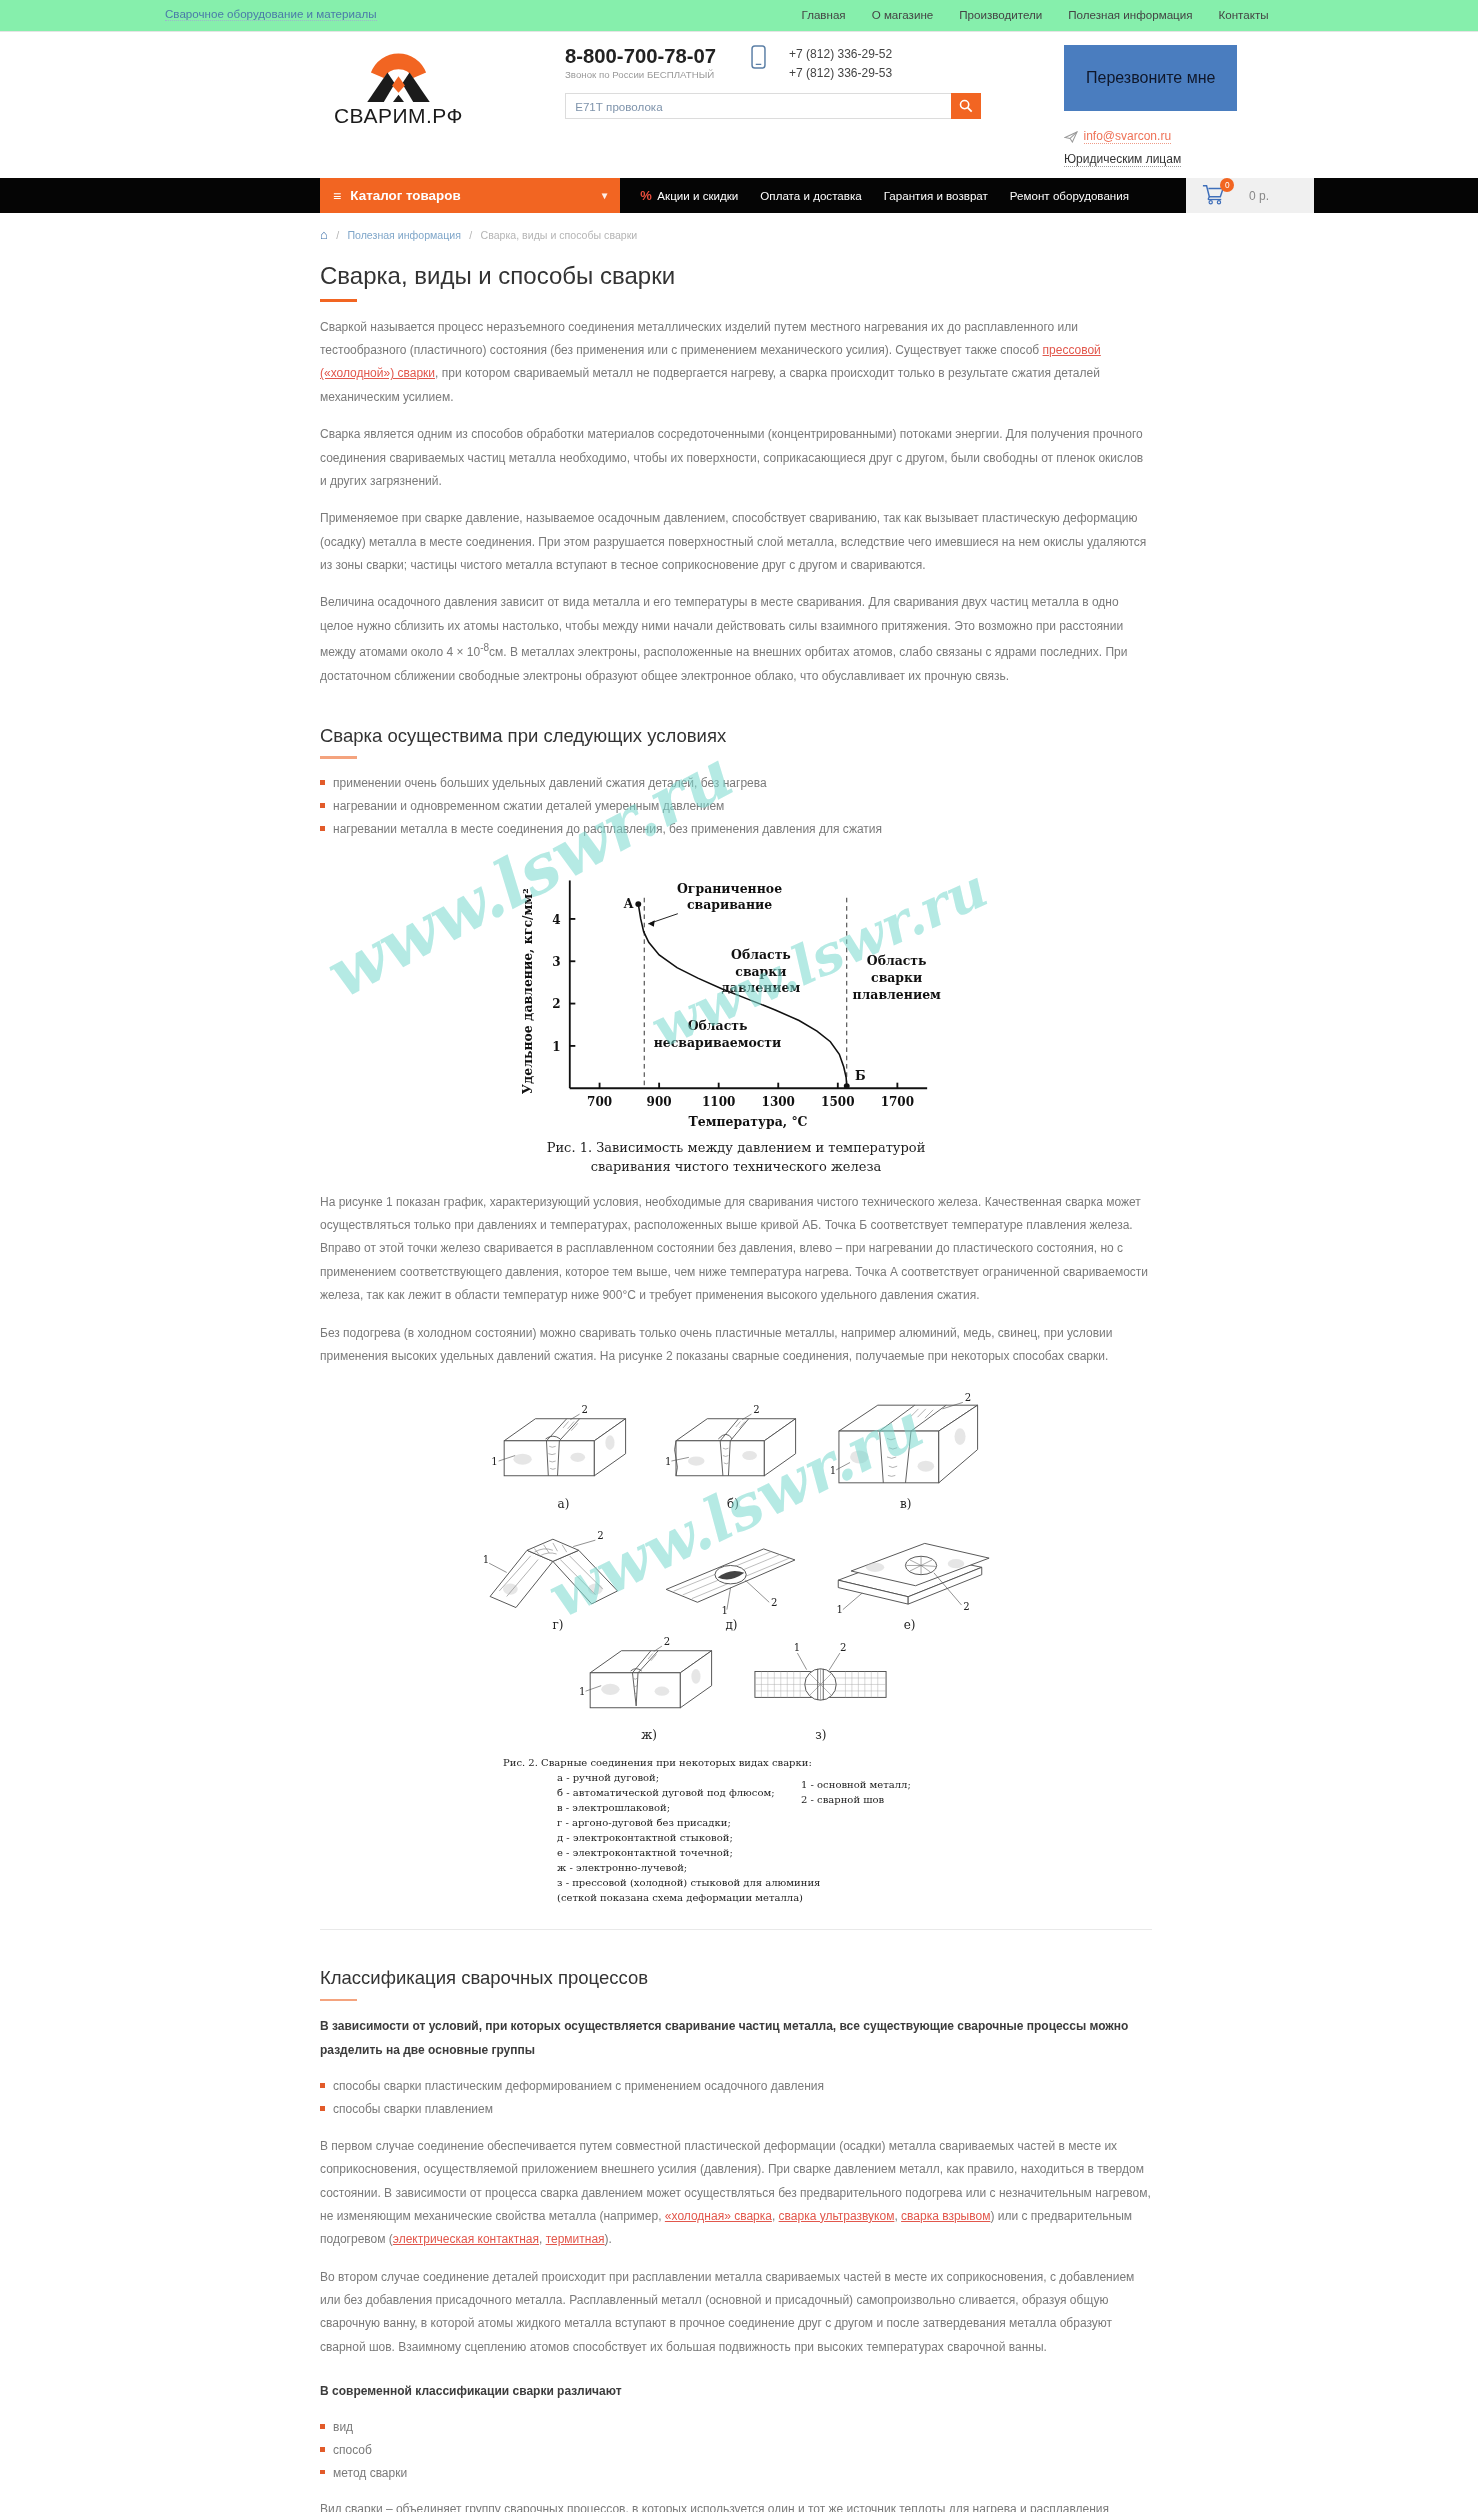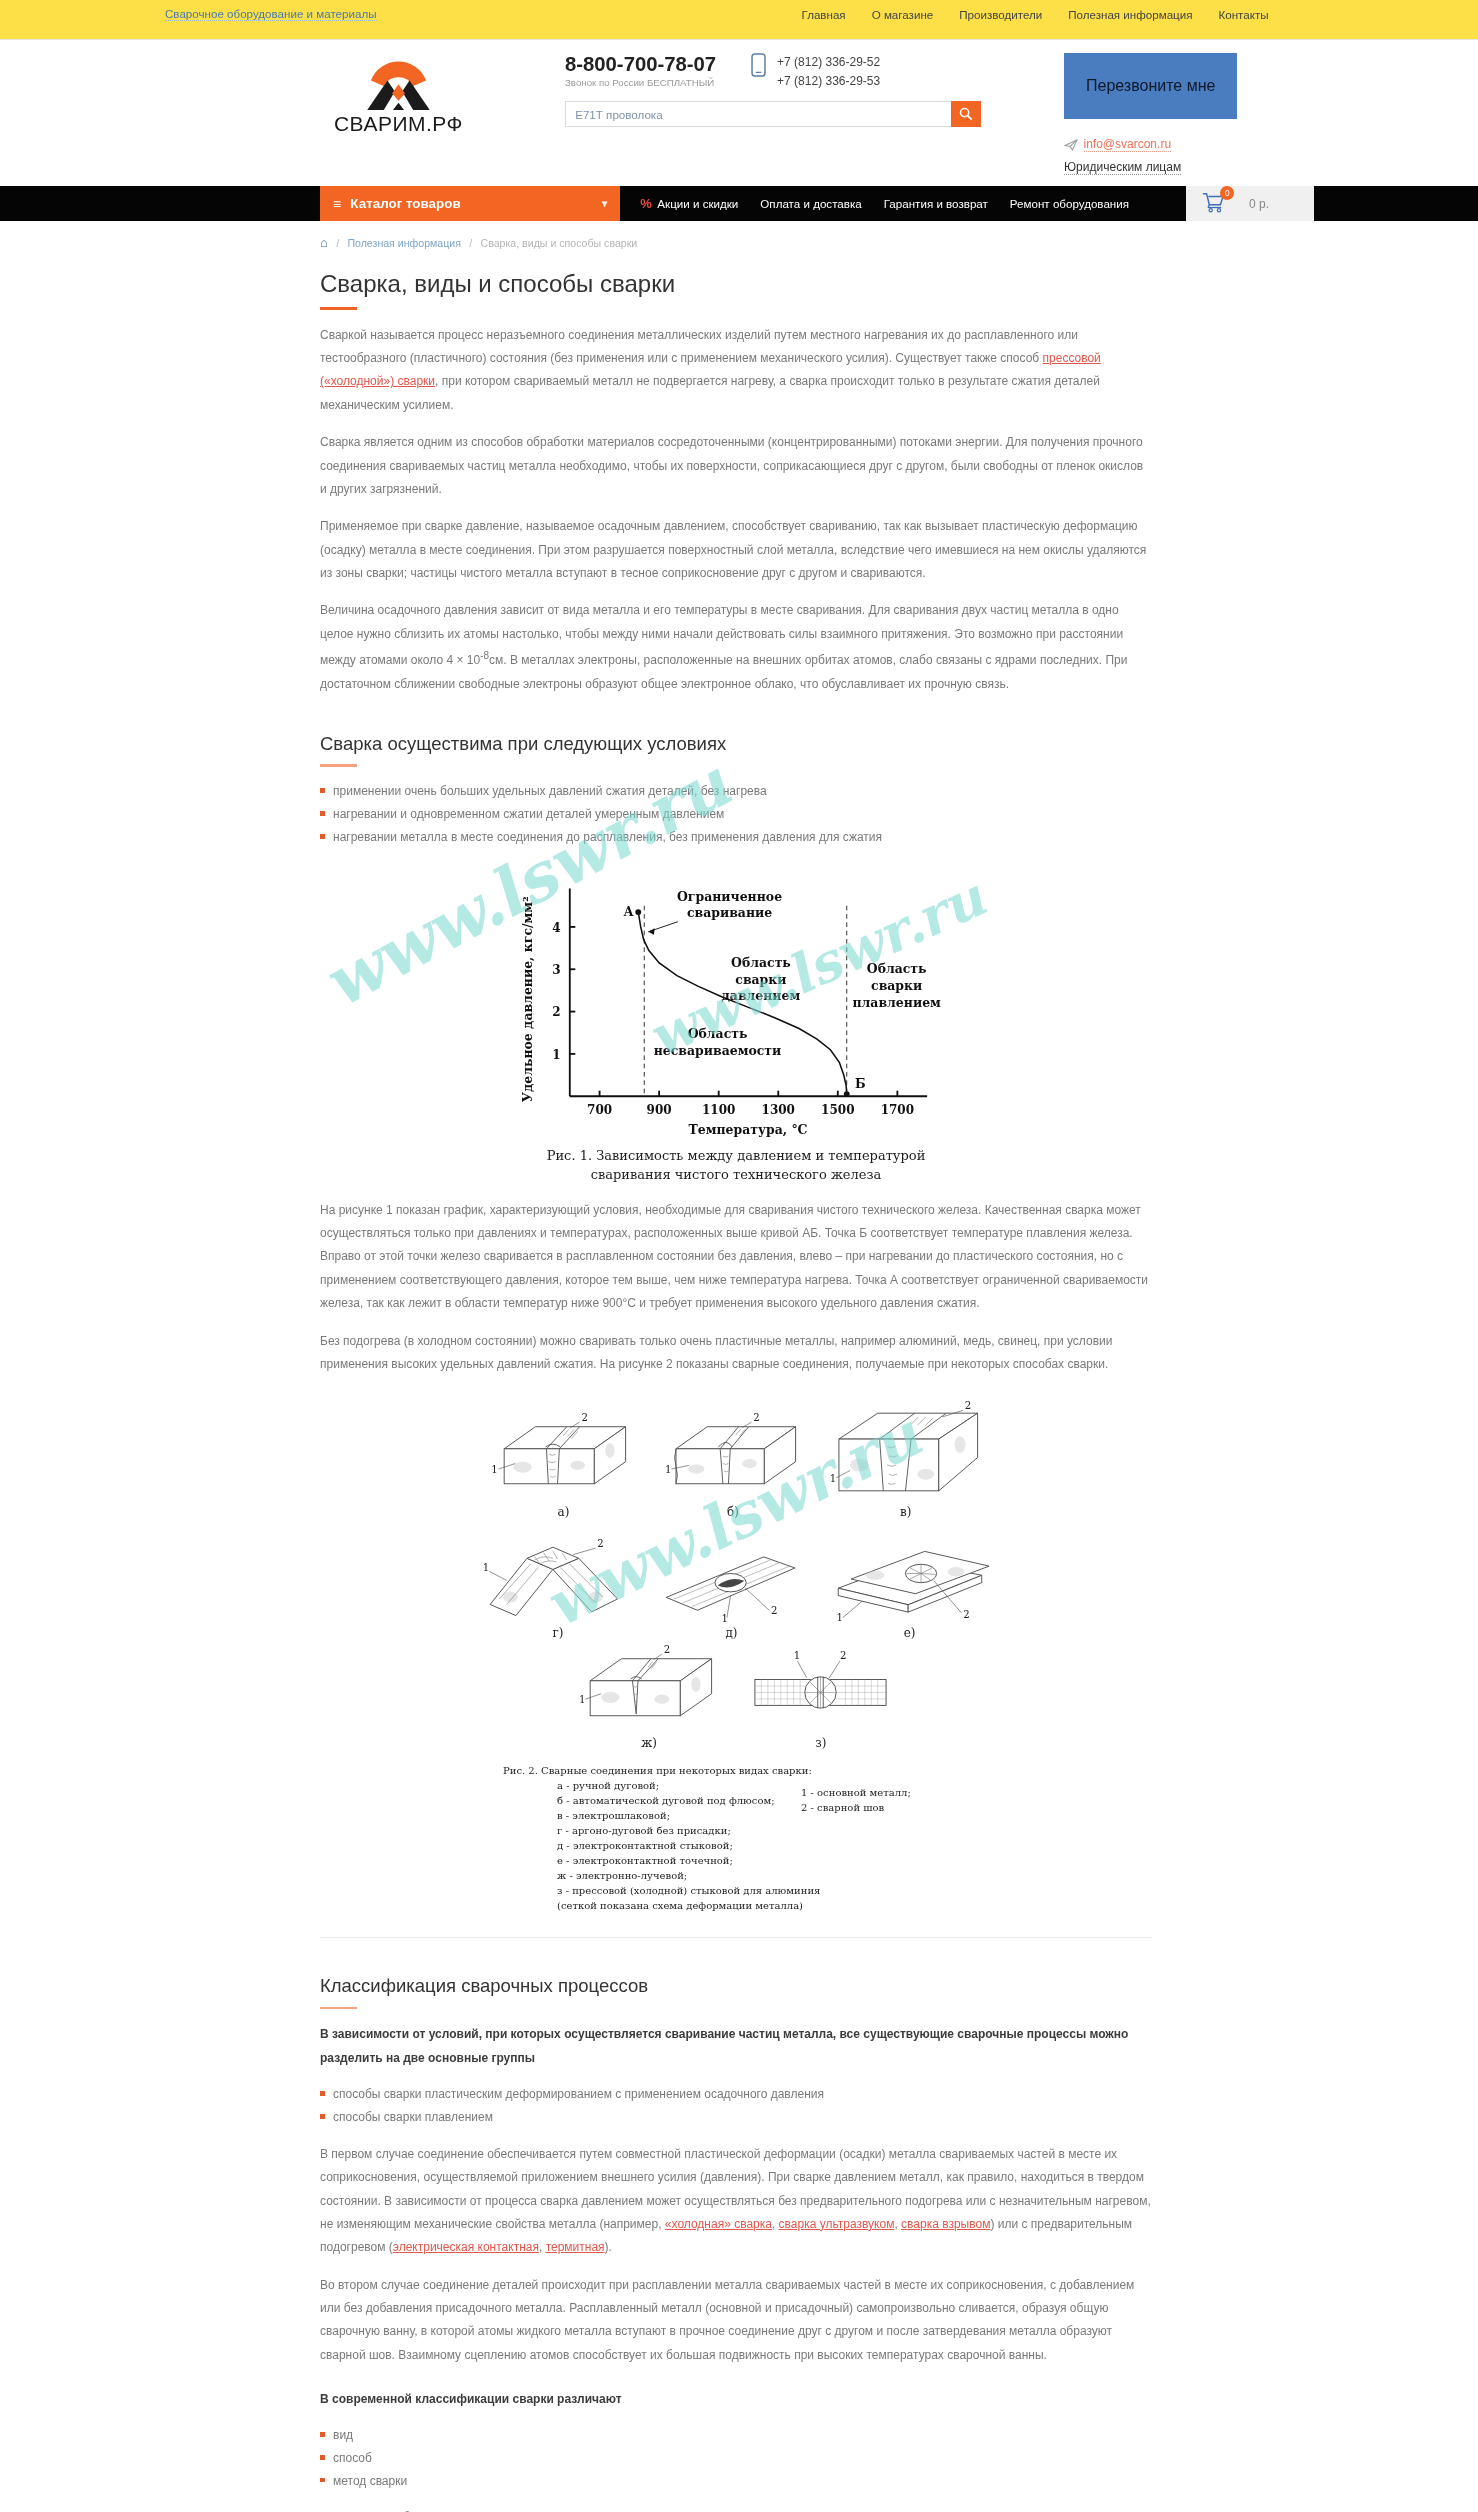--- a/index.html
+++ b/index.html
@@ -1,36 +1,36 @@
 <!DOCTYPE html>
 <html lang="ru" style="font-size:15px"><head>
 <meta charset="utf-8">
 <style>
   * { margin:0; padding:0; box-sizing:border-box; }
   body { width:1479px; background:#fff; font-family:"Liberation Sans", sans-serif; color:#7a7a7a; }
   a { text-decoration:none; }
   .container { width:1149px; margin:0 auto; position:relative; }
 
   
-  .topbar { background:#fde047; border-bottom:0.9px solid #e5e5e5; height:40px; font-size:11.6px; }
+  .topbar { background:#86efac; border-bottom:0.9px solid #e5e5e5; height:32px; font-size:11.6px; }
   .topbar .container { display:flex; align-items:center; height:28px; }
   .topbar-left { color:#4a7aa8; border-bottom:0.9px dotted #9db6cc; cursor:pointer; }
   .topbar-menu { display:flex; gap:26px; margin-left:425px; }
   .topbar-menu li { list-style:none; color:#444; cursor:pointer; }
 
   
   .header { background:#fff; padding:13px 0 11px; }
   .header .container { display:flex; align-items:flex-start; padding-left:155px; width:1149px; }
   .logo { display:flex; flex-direction:column; align-items:center; width:157px; }
   .logo-text { font-size:21px; font-weight:normal; color:#1b1b1b; letter-spacing:0.5px; margin-top:1.8px; }
   .header-mid { margin-left:88px; width:416px; }
   .header-mid-top { display:flex; }
   .big-phone { font-size:20.3px; font-weight:bold; color:#222; line-height:1.1; }
   .phone-note { font-size:9.7px; color:#9a9a9a; margin-top:1.8px; }
-  .header-phones { display:flex; margin-left:35px; gap:11px; }
+  .header-phones { display:flex; margin-left:35px; gap:23px; }
   .phone-list { list-style:none; font-size:12px; color:#444; line-height:1.55; }
   .search-row { display:flex; margin-top:11px; }
   .search-input { flex:1; height:26px; border:0.9px solid #dcdcdc; border-right:none; padding:0 9.2px; font-size:11.6px; color:#57708c; outline:none; font-family:Liberation Sans, sans-serif; }
   .search-input::placeholder { color:#7e93ab; opacity:1; }
   .search-btn { width:30px; height:26px; background:#f26522; border:none; cursor:pointer; display:flex; align-items:center; justify-content:center; }
   .header-right { margin-left:83px; display:flex; flex-direction:column; align-items:flex-start; }
   .callback-btn { background:#4a7dbf; color:#0f172a; font-size:16px; border:none; padding:24px 22px; cursor:pointer; }
   .email-row { display:flex; align-items:center; gap:5.5px; margin-top:18px; }
   .email-link { color:#ef7257; font-size:12px; border-bottom:0.9px dotted #ef9b87; }
   .legal-link { margin-top:8.3px; color:#333; font-size:12px; border-bottom:0.9px dotted #999; cursor:pointer; }

